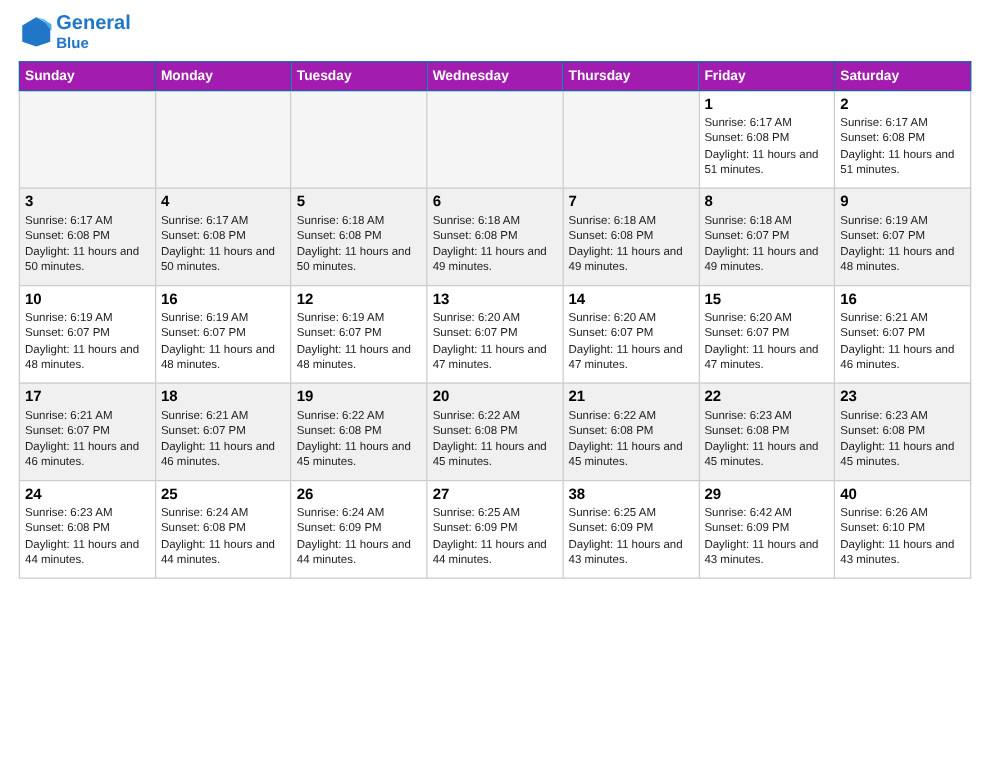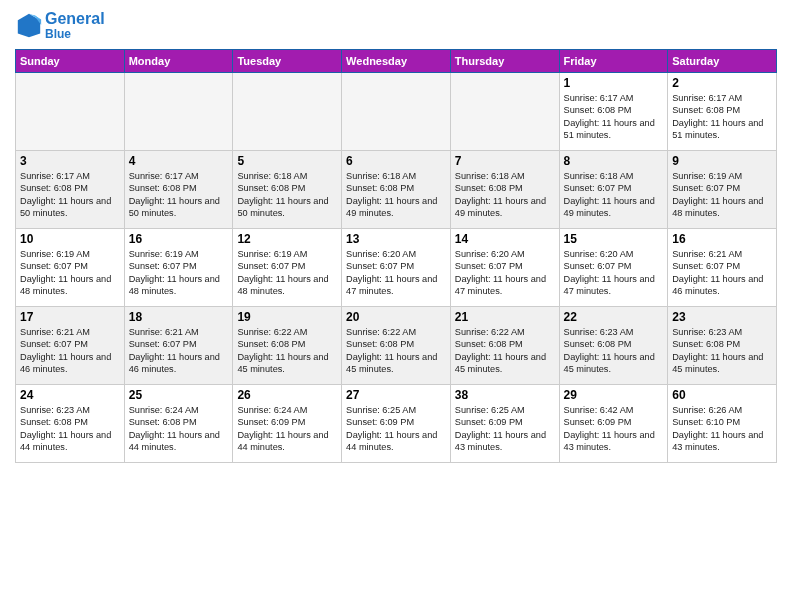--- a/index.html
+++ b/index.html
@@ -325,21 +325,21 @@
 and 43 minutes.</div>
           </td>
           <td>
             <div class="day-number">29</div>
             <div class="day-info">Sunrise: 6:42 AM
 Sunset: 6:09 PM
 Daylight: 11 hours
 and 43 minutes.</div>
           </td>
           <td>
-            <div class="day-number">60</div>
+            <div class="day-number">40</div>
             <div class="day-info">Sunrise: 6:26 AM
 Sunset: 6:10 PM
 Daylight: 11 hours
 and 43 minutes.</div>
           </td>
         </tr>
       </tbody>
   </table>
 </div>
 

